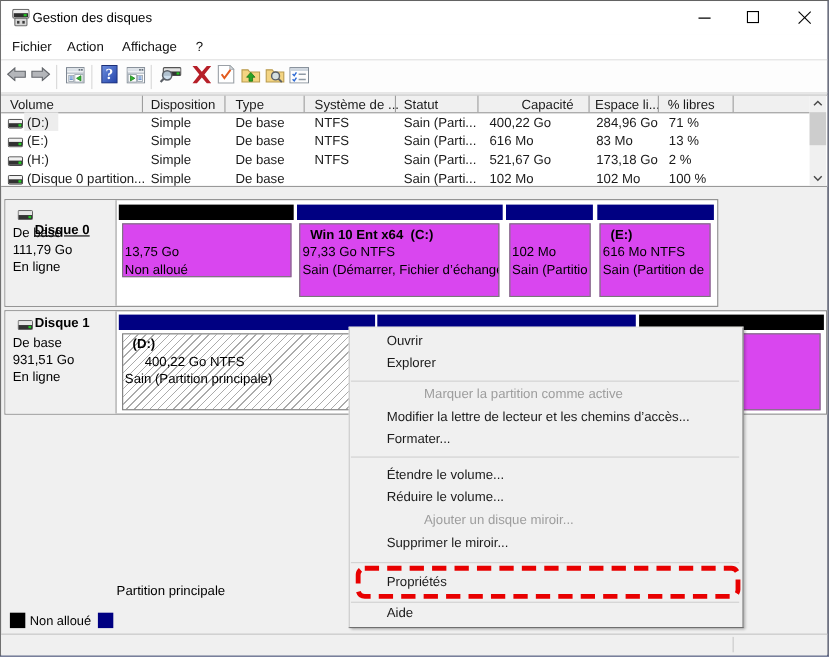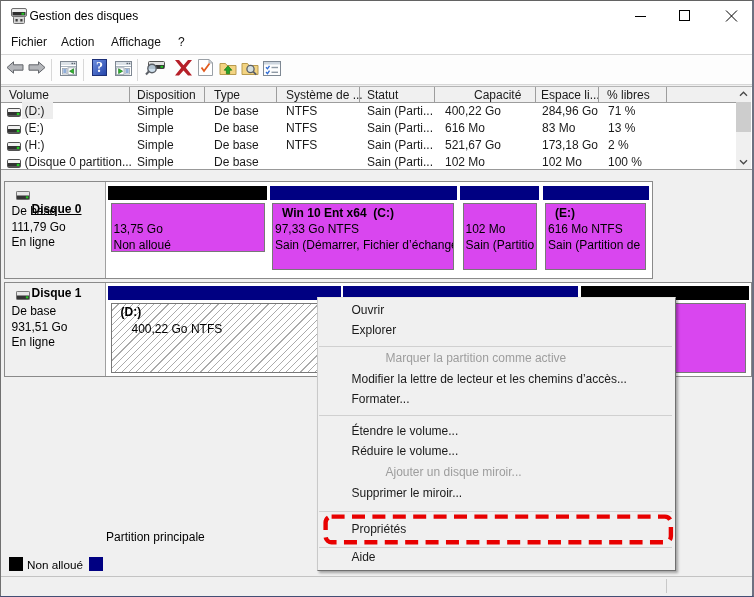--- a/index.html
+++ b/index.html
@@ -298,20 +298,21 @@
         </svg>
     <div class="ptxt" style="left:26.5px;top:3.5px;font-weight:bold;">Disque 1</div>
     <div class="ptxt" style="left:6.5px;top:21px;">De base</div>
     <div class="ptxt" style="left:6.5px;top:37px;">931,51 Go</div>
     <div class="ptxt" style="left:6.5px;top:52px;">En ligne</div>
 
     <div class="bar" style="left:103px;top:3px;width:232.5px;background:#000082;"></div>
     <div class="cbox" style="left:105.5px;top:20px;width:227px;height:70.5px;background:repeating-linear-gradient(135deg,#fff 0px,#fff 4.2px,#ababab 4.2px,#ababab 5.05px);">
       <div class="ctxt" style="left:9px;top:1.5px;font-weight:bold;">(D:)</div>
       <div class="ctxt" style="left:20px;top:18px;">400,22 Go NTFS</div>
+      <div class="ctxt" style="left:2px;top:33.5px;">Sain (Partition principale)</div>
     </div>
     <div class="bar" style="left:337.5px;top:3px;width:235.5px;background:#000082;"></div>
     <div class="cbox" style="left:340px;top:20px;width:230px;height:70.5px;"></div>
     <div class="bar" style="left:575.5px;top:3px;width:168.5px;background:#000;"></div>
     <div class="cbox" style="left:578px;top:20px;width:163px;height:70.5px;"></div>
   </div>
  </div>
 
  <div class="sq" style="left:8px;top:556px;background:#000;"></div>
  <div class="txt" style="left:26px;top:556px;font-size:11.7px;">Non alloué</div>

